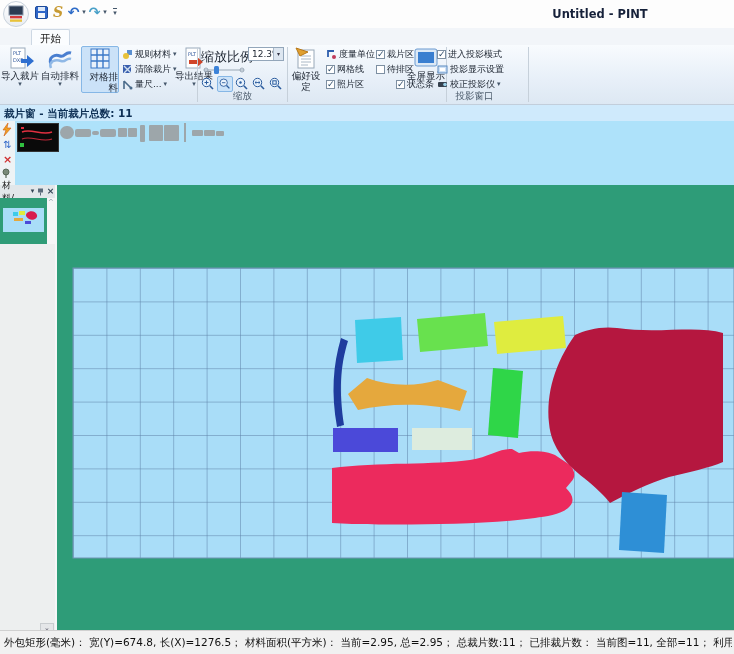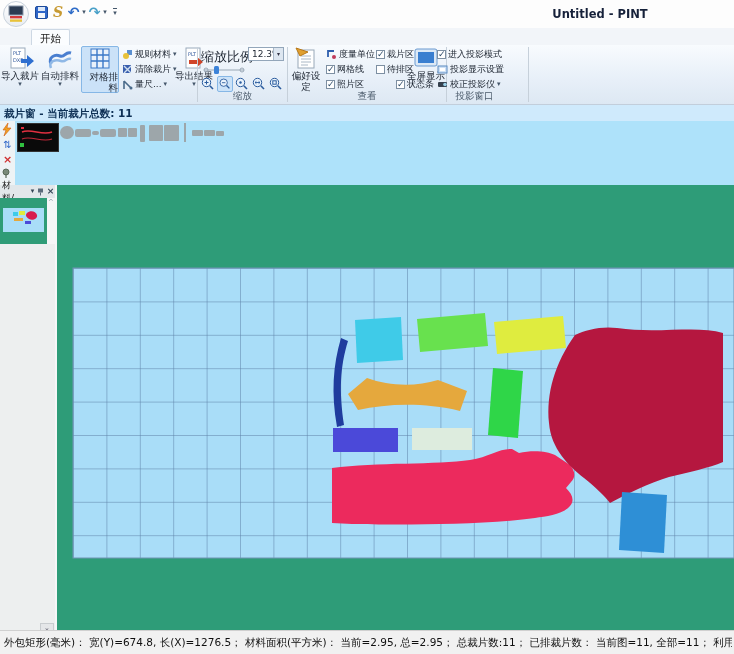--- a/index.html
+++ b/index.html
@@ -296,21 +296,20 @@
       </div>
       <div class="bigbtn" style="left:118px;width:40px;">
         <span class="bicon">
           <svg width="40" height="23" viewBox="0 0 40 23">
             <rect x="9" y="2" width="22" height="17" rx="2" fill="#dce9f6" stroke="#6a9ad0"></rect>
             <rect x="12" y="5" width="16" height="11" fill="#3a7fd0"></rect>
           </svg>
         </span>
         <span class="blbl">全屏显示</span>
       </div>
-      <div class="glabel">查看</div>
     </div>
     <div class="gsep" style="left:446px;"></div>
 
     <div class="group" style="left:434px;width:81px;">
       <div class="chkrow" style="left:3px;top:3px;">
         <span class="cb checked"></span>
         <span class="clbl">进入投影模式</span>
       </div>
       <div class="chkrow" style="left:3px;top:18px;">
         <span>

